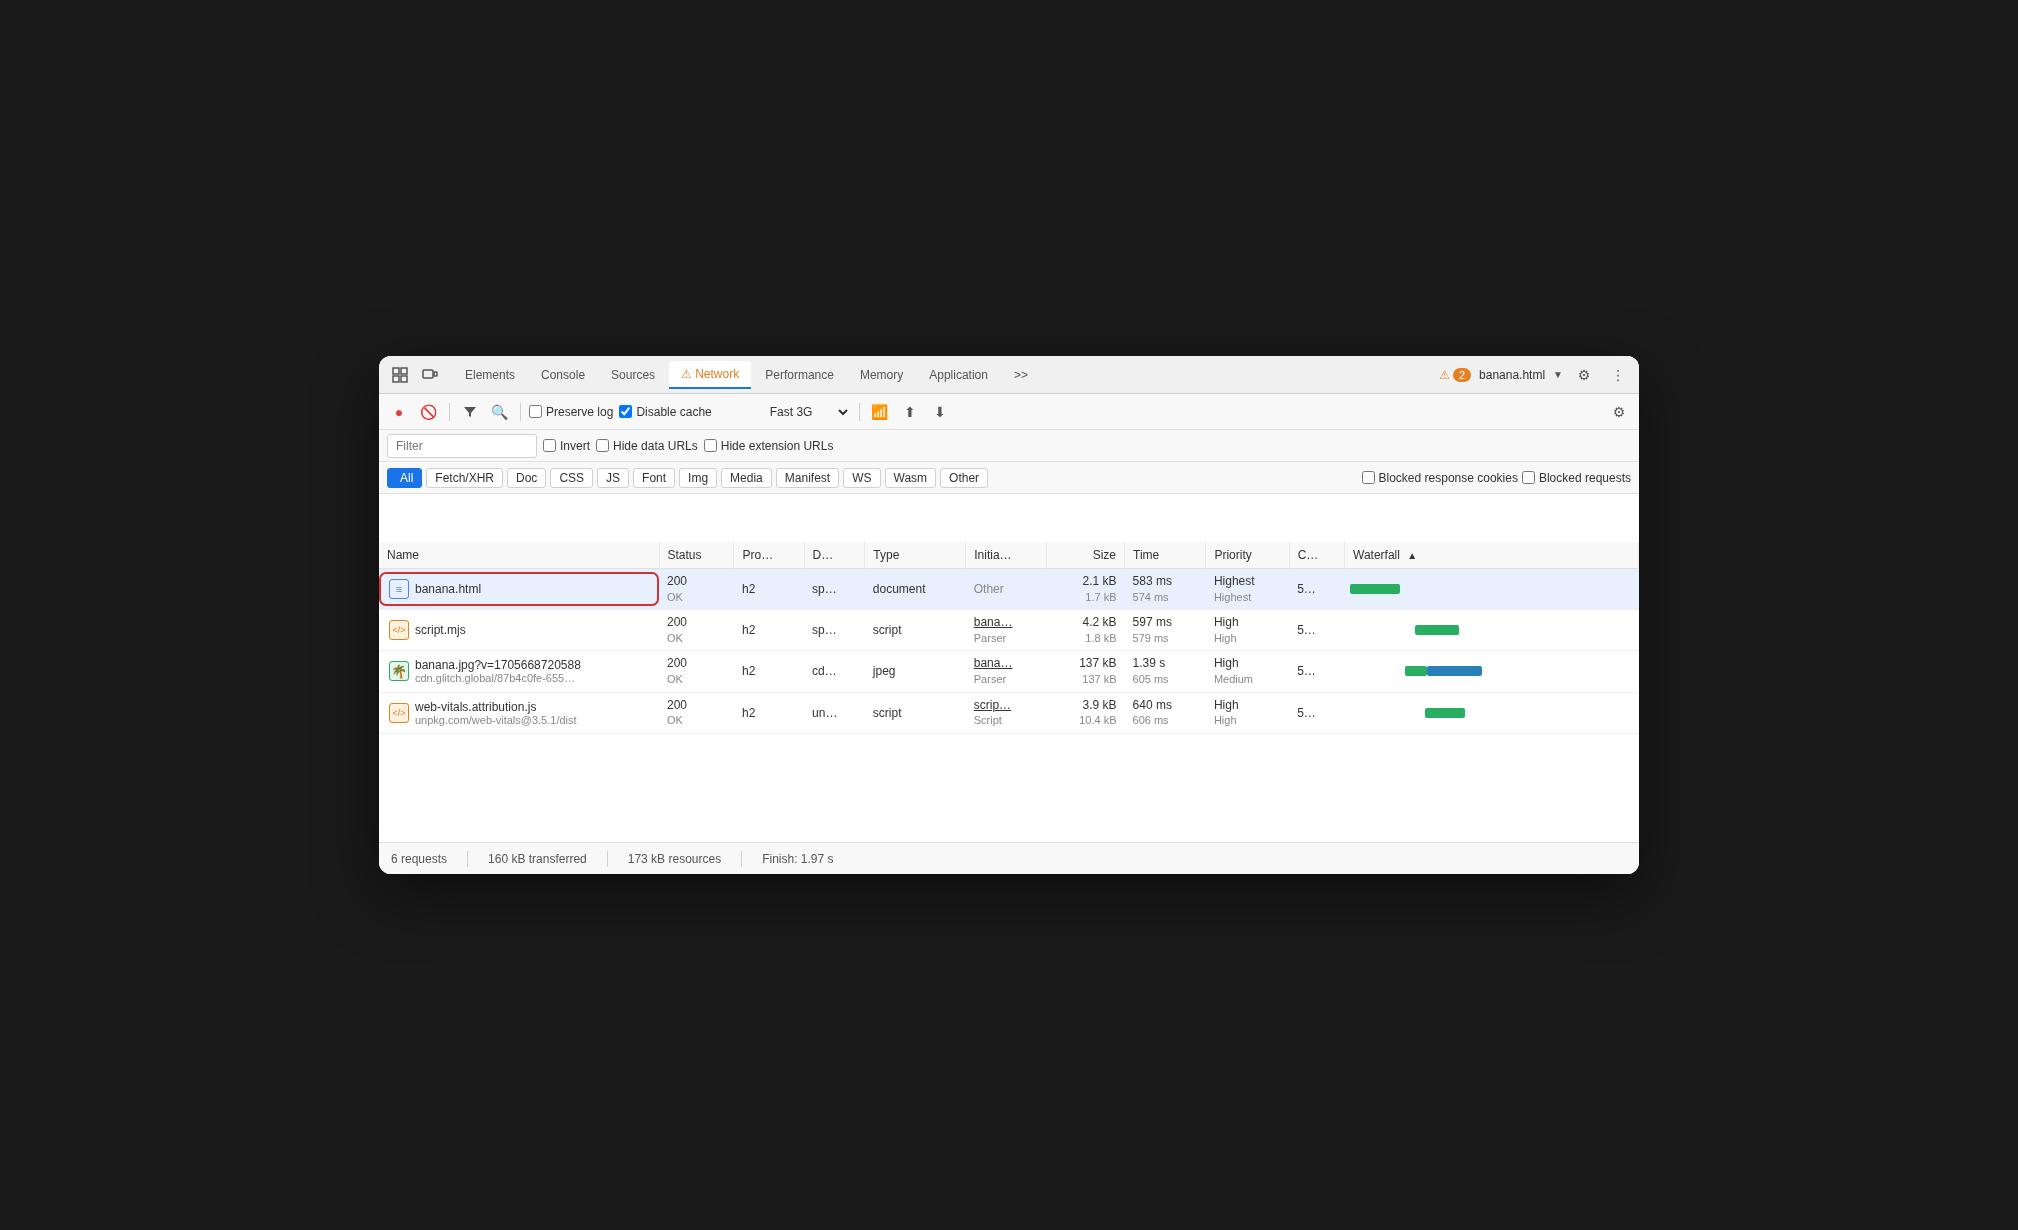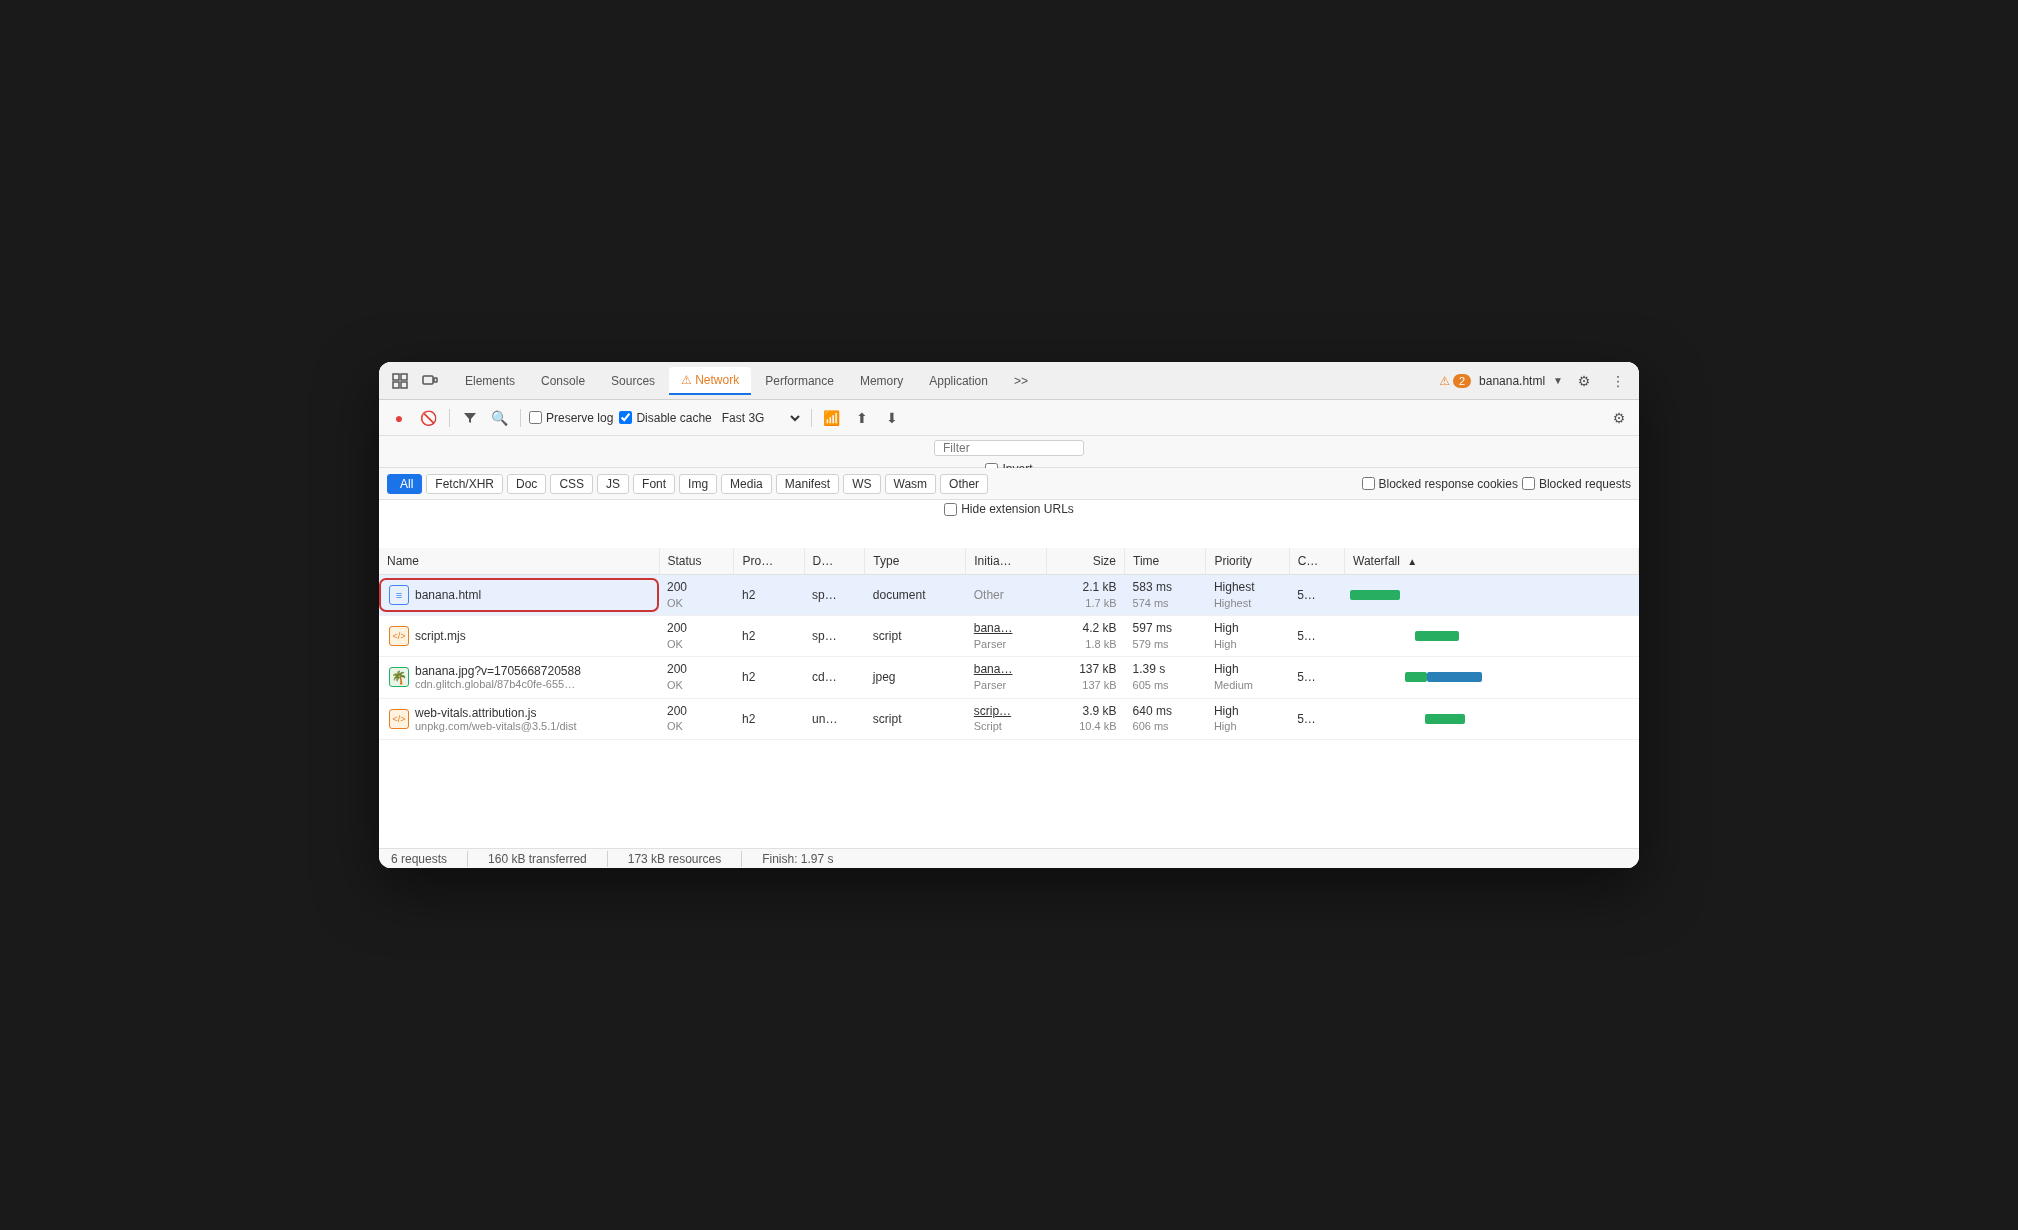--- a/index.html
+++ b/index.html
@@ -151,37 +151,37 @@
       font-size: 12px;
       color: #333;
       cursor: pointer;
       white-space: nowrap;
     }
     .checkbox-label input[type="checkbox"] { cursor: pointer; }
     .select-wrap {
       display: flex;
       align-items: center;
       gap: 2px;
+      margin-left: 48px;
     }
     .throttle-select {
       border: none;
       background: transparent;
       font-size: 12px;
       color: #333;
       cursor: pointer;
     }
     .filter-bar {
       background: #f8f8f8;
       border-bottom: 1px solid #e0e0e0;
       display: flex;
       align-items: center;
       padding: 4px 8px;
       gap: 6px;
       height: 32px;
-      flex-direction: column;
     }
     .filter-tag-bar {
       background: #f8f8f8;
       border-bottom: 1px solid #e0e0e0;
       display: flex;
       align-items: center;
       padding: 4px 8px;
       gap: 4px;
       height: 32px;
       flex-wrap: wrap;
@@ -317,21 +317,21 @@
       flex: 1;
       margin-top: 48px;
     }
     .status-bar {
       background: #f8f8f8;
       border-top: 1px solid #e0e0e0;
       display: flex;
       align-items: center;
       padding: 4px 12px;
       gap: 20px;
-      height: 20px;
+      height: 32px;
       font-size: 12px;
       color: #555;
     }
     .status-divider {
       width: 1px;
       height: 16px;
       background: #d0d0d0;
     }
     .icon-svg {
       width: 16px;

